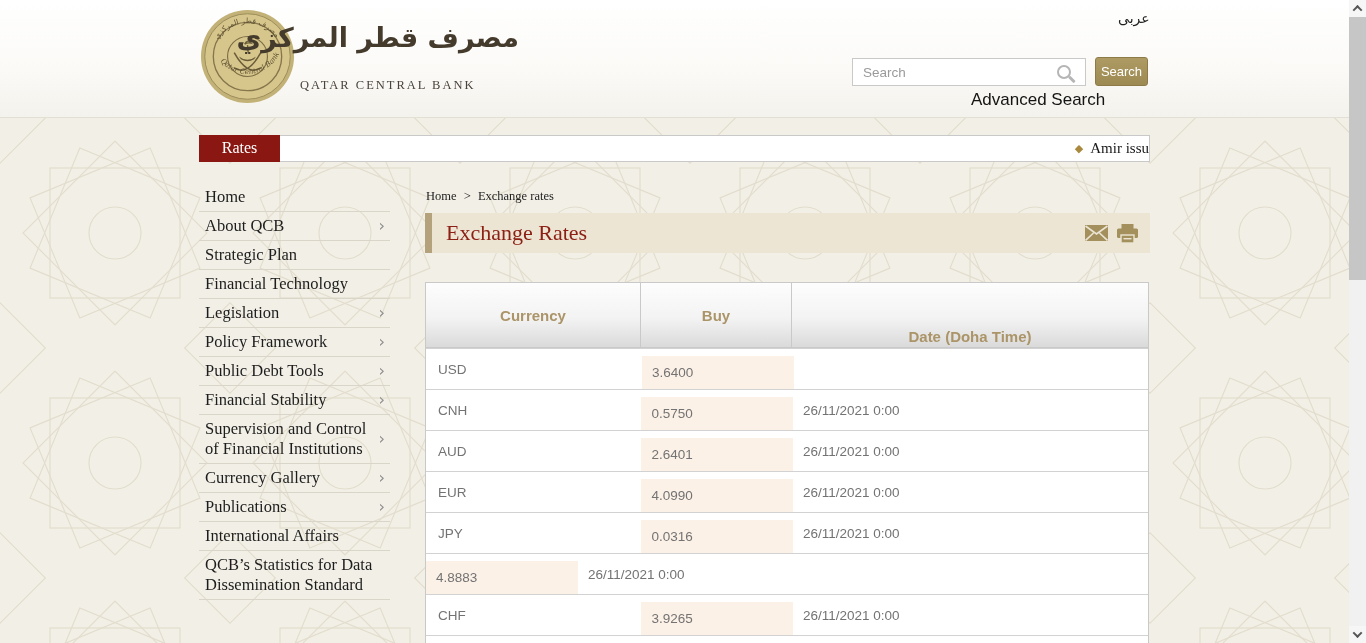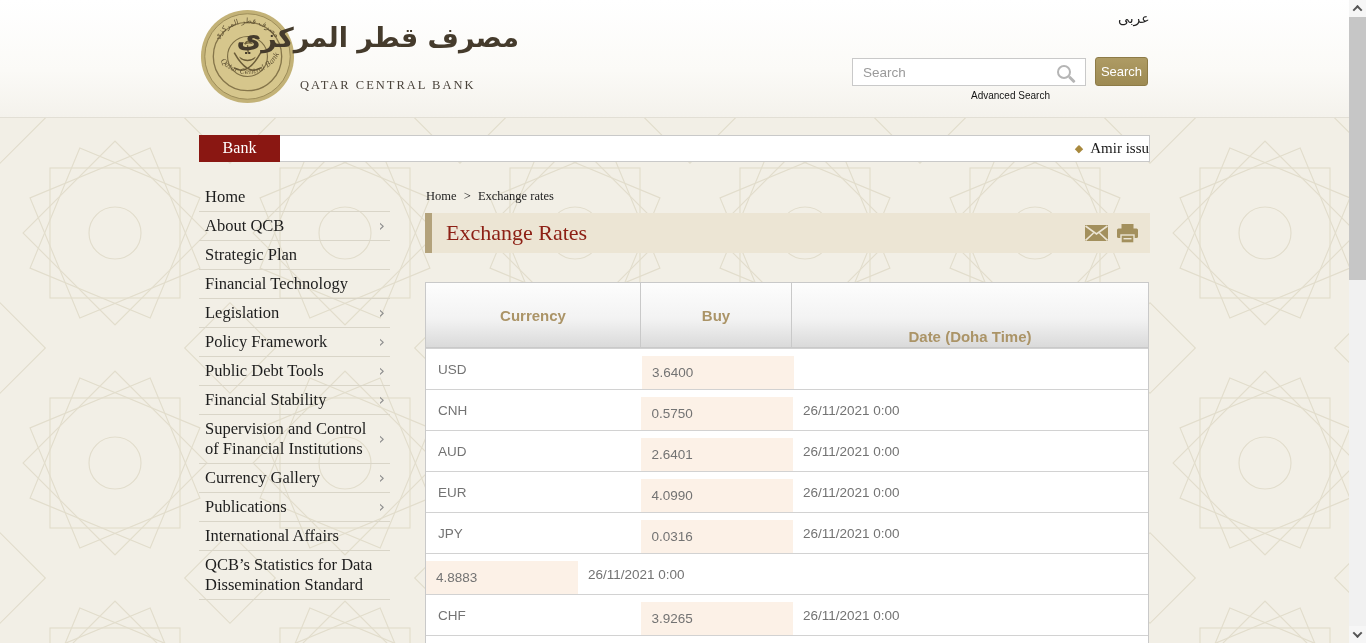--- a/index.html
+++ b/index.html
@@ -43,21 +43,21 @@
     position:relative; margin-right:14px; flex:none; }
   .mag::after { content:""; position:absolute; width:8px; height:2.5px; background:#b5b5b5;
     transform:rotate(45deg); right:-7px; bottom:-3px; border-radius:1px; }
   .searchbtn {
     position:absolute; left:1095px; top:57px; width:53px; height:29px;
     background:linear-gradient(180deg,#ae9b64 0%,#9d8a52 100%);
     border:1px solid #8d7b47; border-radius:3px; color:#fff;
     font-family:"Liberation Sans", sans-serif; font-size:13px; cursor:pointer;
   }
   .advsearch { position:absolute; left:971px; top:90px; font-family:"Liberation Sans", sans-serif;
-    font-size:10px; color:#141414; cursor:pointer;text-align:right; }
+    font-size:17px; color:#141414; cursor:pointer;text-align:right; }
   
   .newsbar { position:absolute; left:199px; top:135px; width:951px; height:27px; display:flex; z-index:2; }
   .newslabel { width:81px; height:27px; background:#8a1712; color:#fff; text-align:center;
     line-height:26px; font-size:16px; flex:none; }
   .newsticker { flex:1; background:#fff; border:1px solid #c9c9c9; border-left:none;
     display:flex; align-items:center; justify-content:flex-end; overflow:hidden;
     white-space:nowrap; font-size:15px; color:#171717; }
   .newsdiamond { color:#a8893e; font-size:11px; margin-right:7px; font-family:"DejaVu Sans", sans-serif; }
   .newsitem { cursor:pointer; }
   
@@ -162,21 +162,21 @@
 
   <div class="searchbox">
     <input type="text" placeholder="Search" style="">
     <span class="mag"></span>
   </div>
   <button class="searchbtn">Search</button>
   <div class="advsearch">Advanced Search</div>
 </div>
 
 <div class="newsbar">
-  <div class="newslabel">Bank</div>
+  <div class="newslabel">Rates</div>
   <div class="newsticker">
     <span class="newsdiamond">◆</span>
     <span class="newsitem">Amir issu</span>
   </div>
 </div>
 
 <ul class="side">
   <li>
     <span>Home</span>
   </li>

